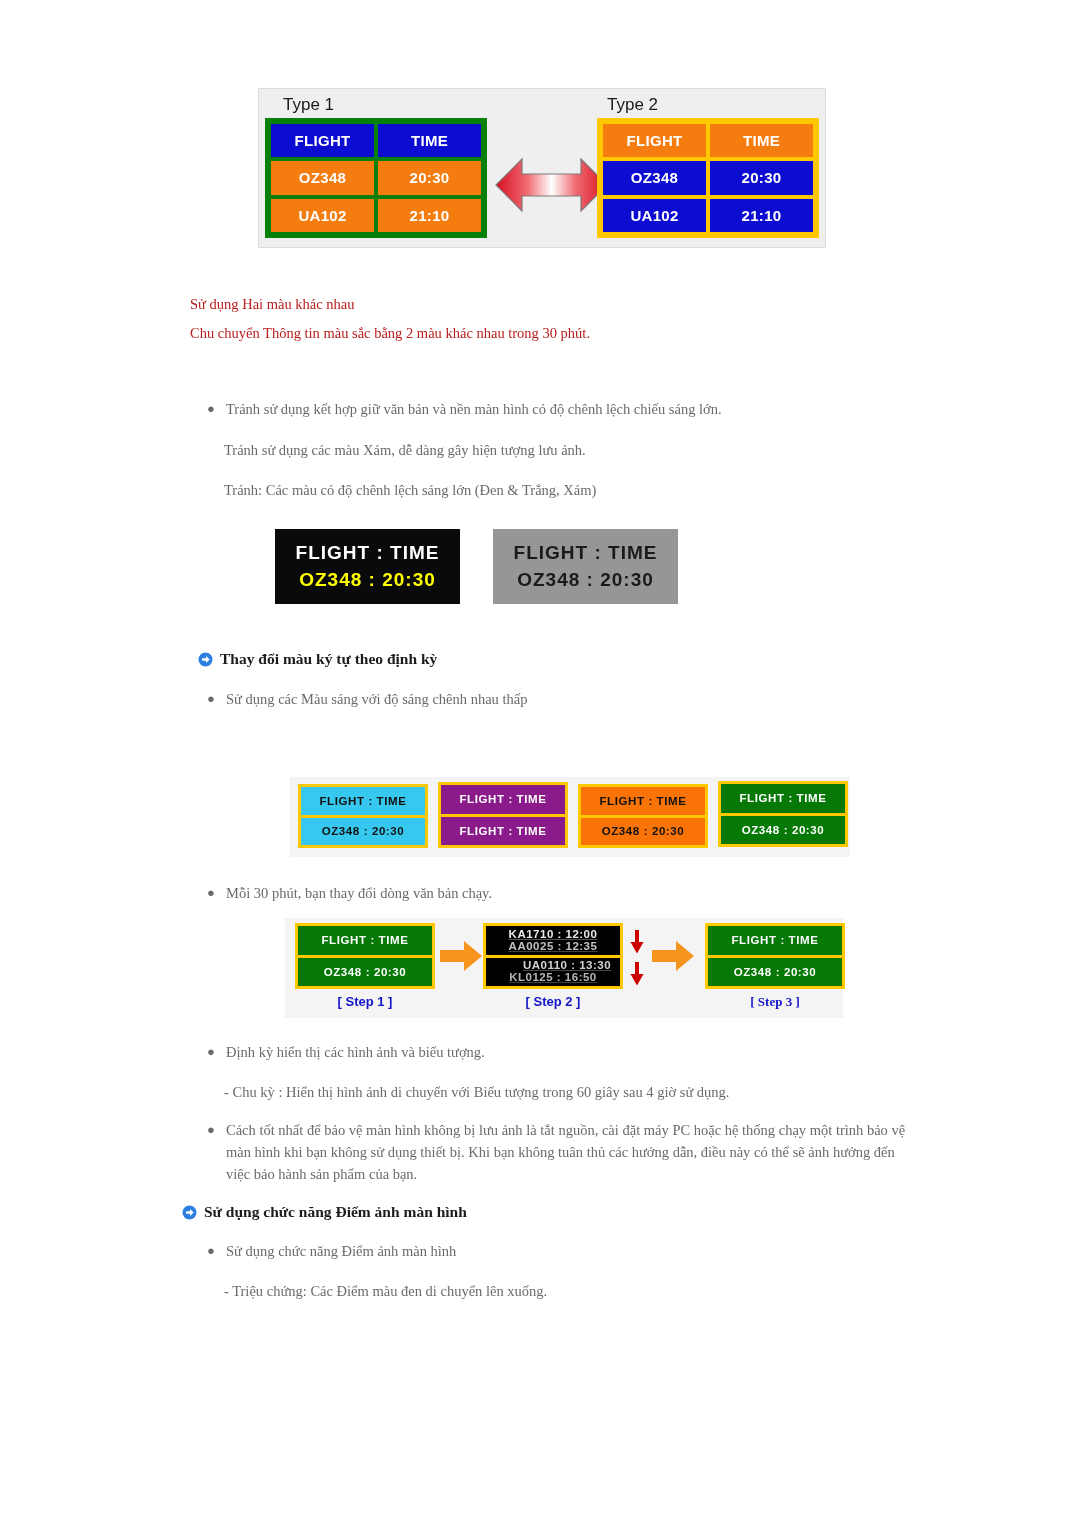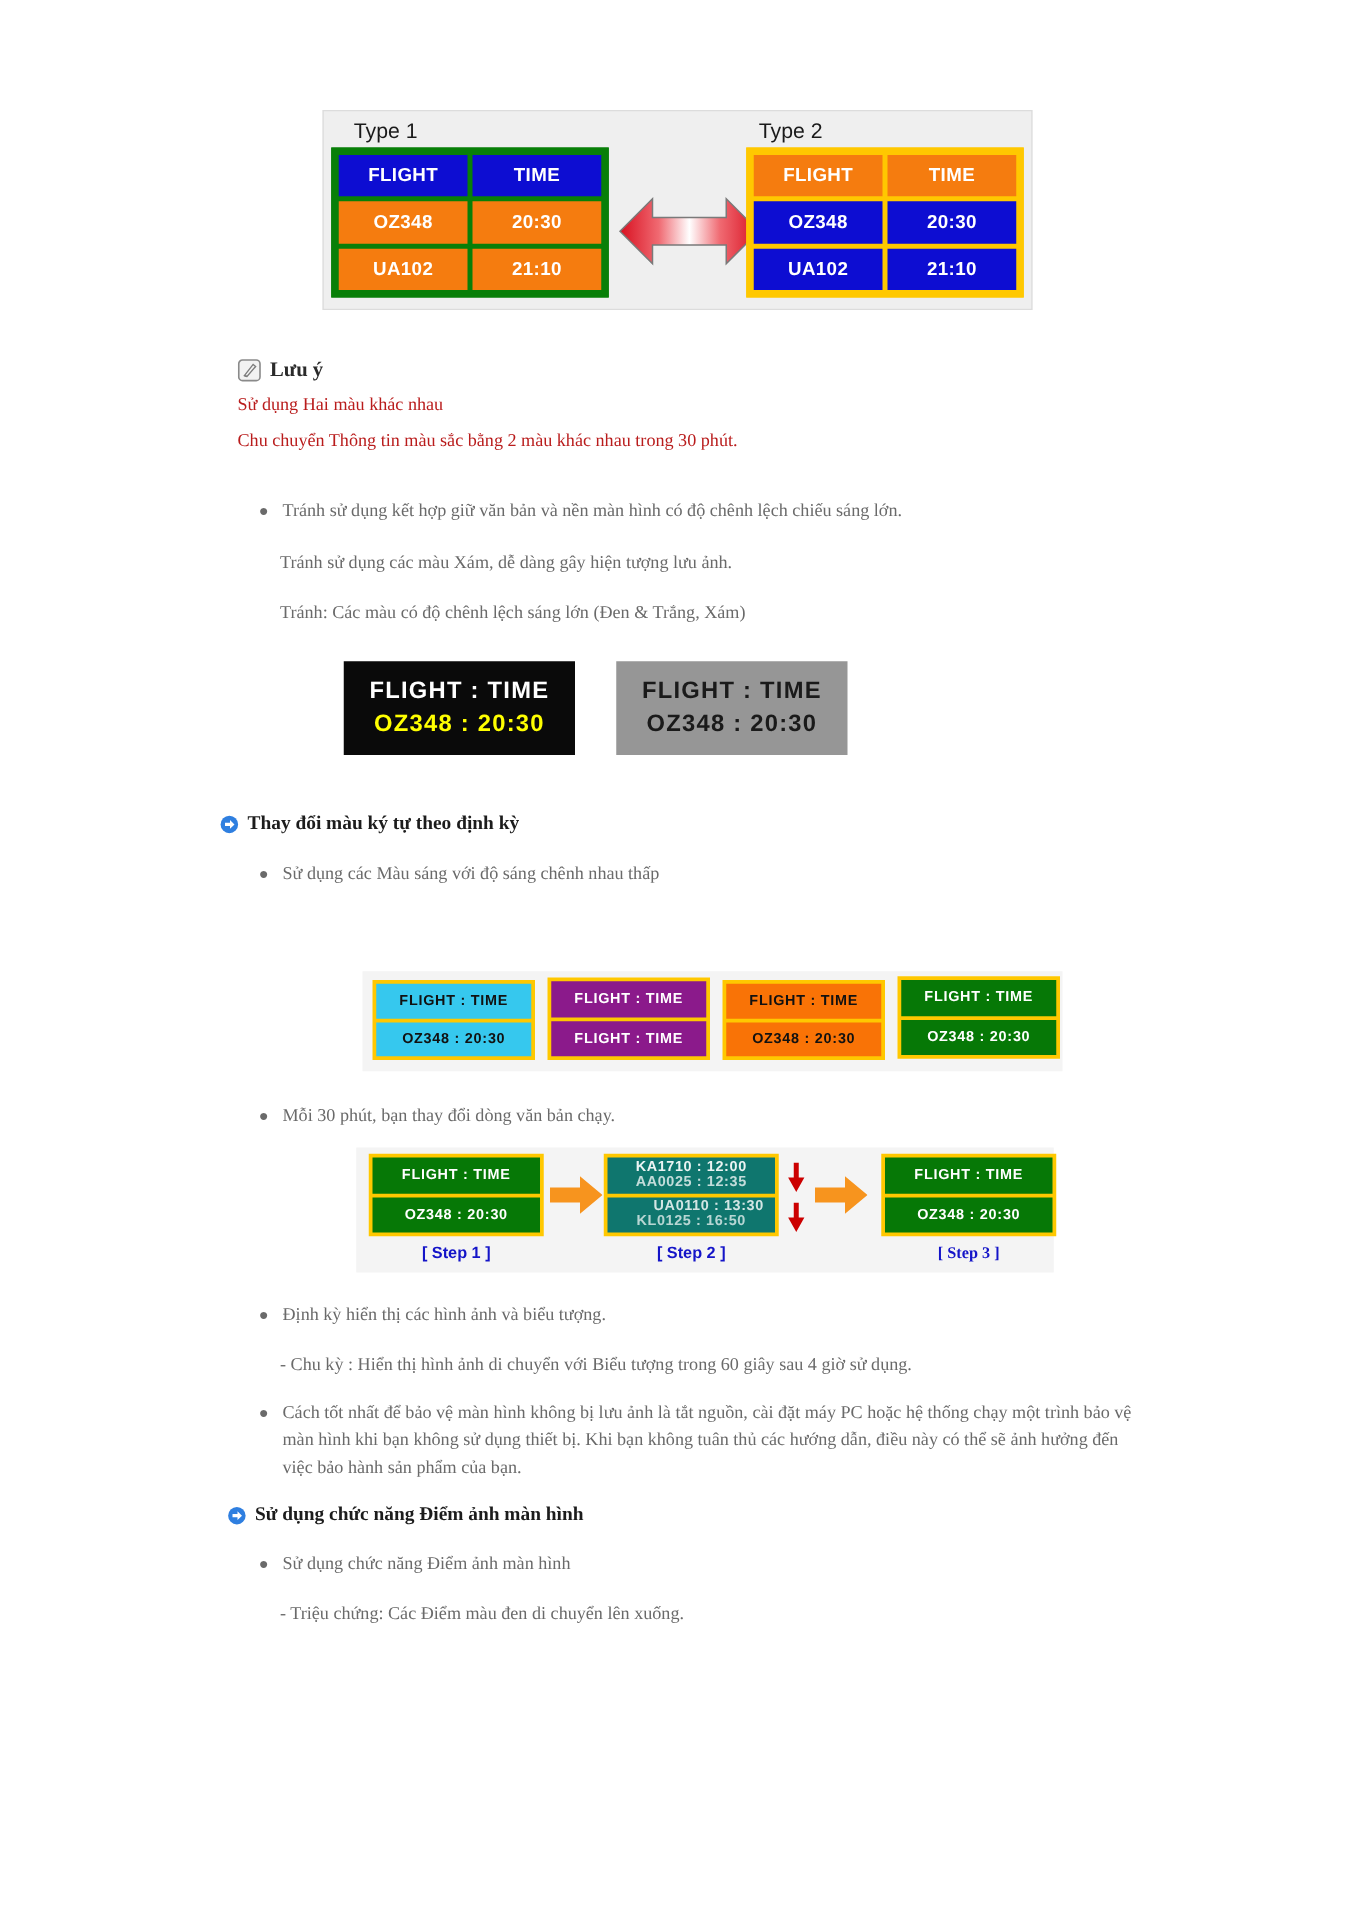--- a/index.html
+++ b/index.html
@@ -75,22 +75,22 @@
     box-sizing:border-box;
   }
 
   
   .steps{position:absolute;left:285px;top:918px;width:558px;height:100px;background:#f4f4f4;}
   .step-lbl{
     position:absolute;font-family:"Liberation Sans","DejaVu Sans",sans-serif;
     font-weight:bold;font-size:13px;color:#1414c8;text-align:center;
   }
   .scrollrow{
-    flex:1;position:relative;overflow:hidden;background:#0f766e;
-    display:flex;flex-direction:column;justify-content:center;
+    flex:1;position:relative;overflow:hidden;background:#000000;
+    display:flex;flex-direction:column;justify-content:center;text-decoration:underline;
   }
   .scrolltxt{
     font-family:"Liberation Sans","DejaVu Sans",sans-serif;
     font-weight:bold;font-size:11.5px;color:#ffffff;letter-spacing:.5px;
     text-align:center;white-space:nowrap;line-height:1.05;
   }
   .orange-arrow{position:absolute;width:42px;height:34px;}
   .red-arrow{position:absolute;width:14px;height:24px;}
 </style>
 </head>
@@ -141,28 +141,20 @@
         <div class="cell" style="background:#0d0dd2;color:#fff;">20:30</div>
       </div>
       <div class="panel-row" style="gap:4px;">
         <div class="cell" style="background:#0d0dd2;color:#fff;">UA102</div>
         <div class="cell" style="background:#0d0dd2;color:#fff;">21:10</div>
       </div>
     </div>
   </div>
 
   <div class="note-wrap">
-    <div class="note-head">
-      <svg class="note-icon" viewBox="0 0 20 19">
-        <rect x="1" y="1" width="17" height="16.5" rx="3" fill="#f2f2f2" stroke="#8a8a8a" stroke-width="1.3"></rect>
-        <path d="M5.5 13.5 L12.5 4.5 L14.5 6.2 L7.6 14.2 Z" fill="none" stroke="#7d7d7d" stroke-width="1.1"></path>
-        <path d="M5.5 13.5 L7.6 14.2" stroke="#7d7d7d" stroke-width="1.1"></path>
-      </svg>
-      <span class="note-title">Lưu ý</span>
-    </div>
     <div class="note-line">Sử dụng Hai màu khác nhau</div>
     <div class="note-line">Chu chuyển Thông tin màu sắc bằng 2 màu khác nhau trong 30 phút.</div>
   </div>
 
   <div class="bullet-row" style="left:206px;top:399px;width:700px;">
     <span class="dot">●</span>
     <span>Tránh sử dụng kết hợp giữ văn bản và nền màn hình có độ chênh lệch chiếu sáng lớn.</span>
   </div>
   <div class="plain" style="left:224px;top:440px;width:700px;">Tránh sử dụng các màu Xám, dễ dàng gây hiện tượng lưu ảnh.</div>
   <div class="plain" style="left:224px;top:480px;width:700px;">Tránh: Các màu có độ chênh lệch sáng lớn (Đen &amp; Trắng, Xám)</div>
@@ -170,21 +162,21 @@
   <div class="ft-panel" style="left:275px;top:529px;width:185px;height:75px;background:#0a0a0a;">
     <div class="ft-line" style="font-size:19px;color:#ffffff;justify-content:center;margin-bottom:5px;">FLIGHT : TIME</div>
     <div class="ft-line" style="font-size:19px;color:#ffff00;justify-content:center;">OZ348  :  20:30</div>
   </div>
 
   <div class="ft-panel" style="left:493px;top:529px;width:185px;height:75px;background:#969696;">
     <div class="ft-line" style="font-size:19px;color:#1a1a1a;justify-content:center;margin-bottom:5px;">FLIGHT : TIME</div>
     <div class="ft-line" style="font-size:19px;color:#1a1a1a;justify-content:center;">OZ348  :  20:30</div>
   </div>
 
-  <div class="sec-head" style="left:176px;top:650px;">
+  <div class="sec-head" style="left:198px;top:650px;">
     <svg class="sec-icon" viewBox="0 0 15 15">
       <circle cx="7.5" cy="7.5" r="7" fill="#2f7fe0"></circle>
       <path d="M4 6.2 L8 6.2 L8 4 L11.6 7.5 L8 11 L8 8.8 L4 8.8 Z" fill="#ffffff"></path>
     </svg>
     <span class="sec-title">Thay đổi màu ký tự theo định kỳ</span>
   </div>
 
   <div class="bullet-row" style="left:206px;top:689px;width:700px;">
     <span class="dot">●</span>
     <span>Sử dụng các Màu sáng với độ sáng chênh nhau thấp</span>

